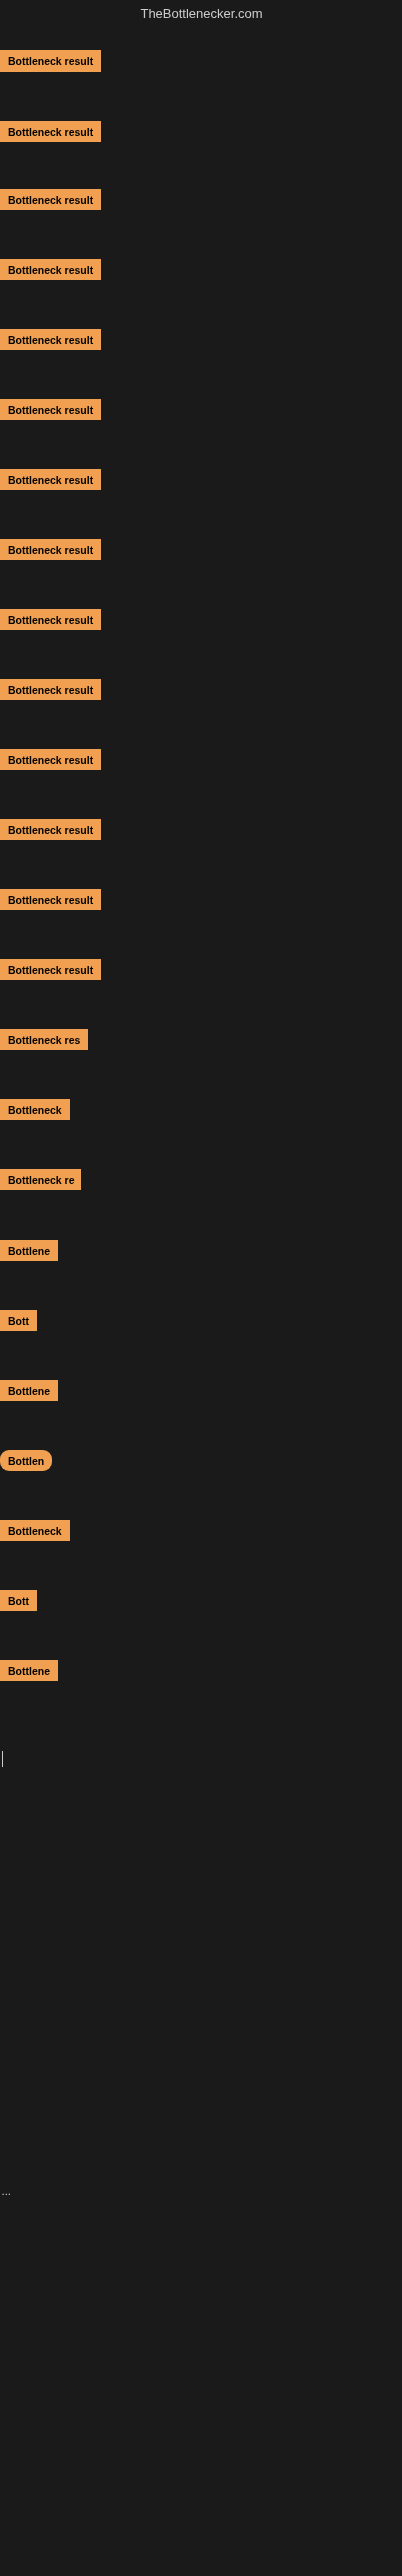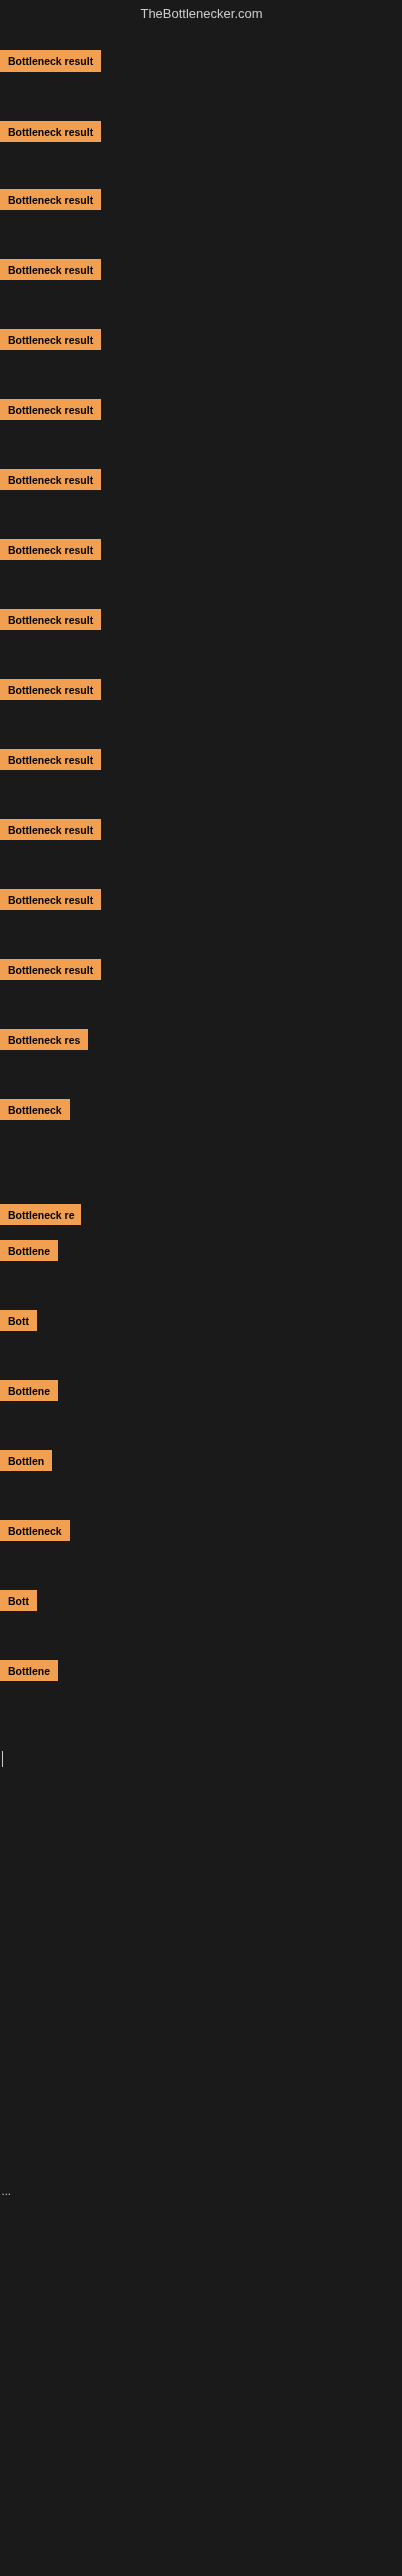--- a/index.html
+++ b/index.html
@@ -76,24 +76,24 @@
     <div class="bottleneck-item" style="top: 441px;"><span class="bottleneck-badge" style="max-width: 127px;">Bottleneck result</span></div>
     <div class="bottleneck-item" style="top: 511px;"><span class="bottleneck-badge" style="max-width: 127px;">Bottleneck result</span></div>
     <div class="bottleneck-item" style="top: 581px;"><span class="bottleneck-badge" style="max-width: 125px;">Bottleneck result</span></div>
     <div class="bottleneck-item" style="top: 651px;"><span class="bottleneck-badge" style="max-width: 121px;">Bottleneck result</span></div>
     <div class="bottleneck-item" style="top: 721px;"><span class="bottleneck-badge" style="max-width: 117px;">Bottleneck result</span></div>
     <div class="bottleneck-item" style="top: 791px;"><span class="bottleneck-badge" style="max-width: 113px;">Bottleneck result</span></div>
     <div class="bottleneck-item" style="top: 861px;"><span class="bottleneck-badge" style="max-width: 107px;">Bottleneck result</span></div>
     <div class="bottleneck-item" style="top: 931px;"><span class="bottleneck-badge" style="max-width: 101px;">Bottleneck result</span></div>
     <div class="bottleneck-item" style="top: 1001px;"><span class="bottleneck-badge" style="max-width: 89px; text-align: right;">Bottleneck res</span></div>
     <div class="bottleneck-item" style="top: 1071px;"><span class="bottleneck-badge" style="max-width: 71px;">Bottleneck</span></div>
-    <div class="bottleneck-item" style="top: 1141px; margin-top: 35px;"><span class="bottleneck-badge" style="max-width: 81px;">Bottleneck re</span></div>
+    <div class="bottleneck-item" style="top: 1141px;"><span class="bottleneck-badge" style="max-width: 81px;">Bottleneck re</span></div>
     <div class="bottleneck-item" style="top: 1212px;"><span class="bottleneck-badge" style="max-width: 63px;">Bottlene</span></div>
     <div class="bottleneck-item" style="top: 1282px;"><span class="bottleneck-badge" style="max-width: 40px;">Bott</span></div>
     <div class="bottleneck-item" style="top: 1352px;"><span class="bottleneck-badge" style="max-width: 63px;">Bottlene</span></div>
-    <div class="bottleneck-item" style="top: 1422px;"><span class="bottleneck-badge" style="max-width: 58px;">Bottlen</span></div>
+    <div class="bottleneck-item" style="top: 1422px;"><span class="bottleneck-badge" style="max-width: 58px; border-radius: 9px;">Bottlen</span></div>
     <div class="bottleneck-item" style="top: 1492px;"><span class="bottleneck-badge" style="max-width: 71px;">Bottleneck</span></div>
     <div class="bottleneck-item" style="top: 1562px;"><span class="bottleneck-badge" style="max-width: 40px;">Bott</span></div>
     <div class="bottleneck-item" style="top: 1632px;"><span class="bottleneck-badge" style="max-width: 63px;">Bottlene</span></div>
     <div class="cursor-line" style="top: 1723px;"></div>
     <div class="dots-item" style="top: 2157px;">...</div>
   </div>
 
 
 </body></html>

